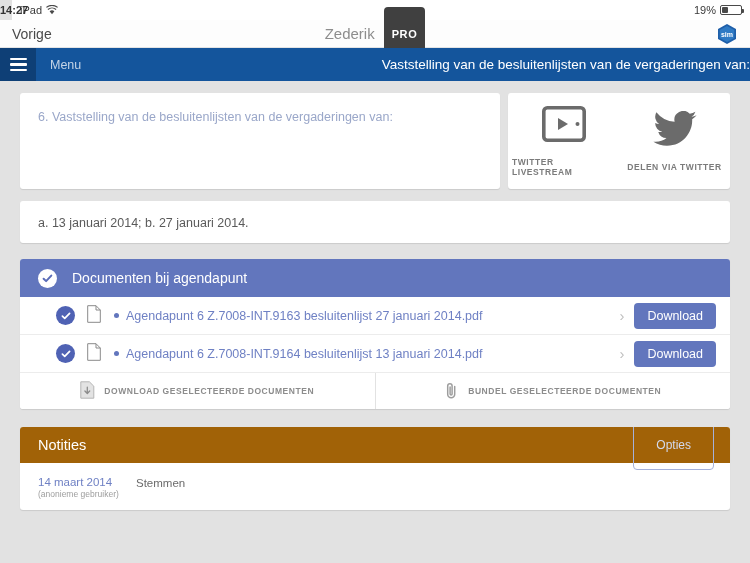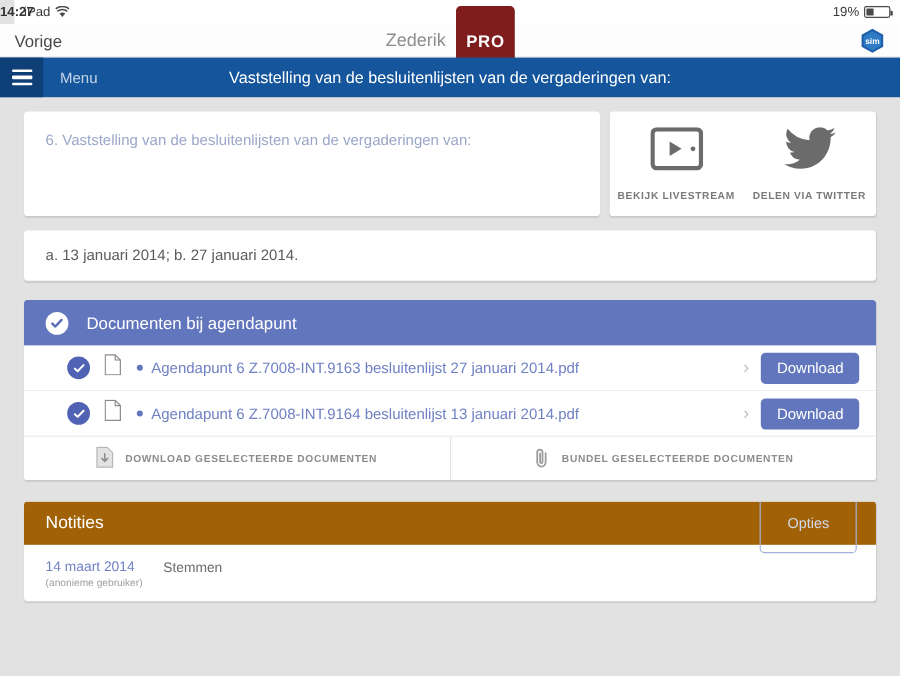--- a/index.html
+++ b/index.html
@@ -40,40 +40,40 @@
     padding: 0 12px; border-bottom: 1px solid #e4e4e4;
   }
   .nav-back { font-size: 14px; color: #4a4a4a; }
   .nav-title-wrap {
     position: absolute; left: 0; right: 0; top: 0; bottom: 0;
     display: flex; align-items: center; justify-content: center; gap: 9px;
     pointer-events: none;
   }
   .nav-title { font-size: 15px; color: #8d8d8d; }
   .pro-badge {
-    background: #7f1d1d; color: #fff; font-size: 14px; font-weight: bold;
+    background: #404040; color: #fff; font-size: 11px; font-weight: bold;
     letter-spacing: .6px; padding: 21px 8px; border-radius: 4px;
     pointer-events: auto;
   }
   .sim-logo { margin-left: auto; width: 22px; height: 22px; z-index: 2; }
 
   
   .bluebar {
     height: 33px; background: #14559c; display: flex; align-items: center;
     position: relative;
   }
   .burger-box {
     width: 36px; height: 33px; background: #0e3f76;
     display: flex; align-items: center; justify-content: center;
   }
   .burger { width: 17px; }
   .burger span { display: block; height: 2.5px; background: #fff; margin: 3px 0; border-radius: 1px; }
   .menu-label { color: #c4d4e6; font-size: 12.5px; margin-left: 14px; }
   .bluebar-title {
-    position: absolute; left: 0; right: 0; text-align: center;
+    position: absolute; left: 0; right: 0; text-align: right;
     color: #ffffff; font-size: 13.5px; pointer-events: none;
   }
 
   
   .content { padding: 12px 20px 0 20px; }
   .card {
     background: #ffffff; border-radius: 3px;
     box-shadow: 0 1px 1px rgba(0,0,0,.10);
   }
   .row-split { display: flex; gap: 8px; }
@@ -212,21 +212,21 @@
       <div class="card media-card">
         <div class="media-item">
           <span>
             <svg width="44" height="36" viewBox="0 0 44 36">
               <rect x="1.8" y="1.8" width="40.4" height="32.4" rx="3.5" fill="none" stroke="#6b6b6b" stroke-width="3.6"></rect>
               <rect x="8" y="8" width="22" height="20" fill="#ffffff"></rect>
               <polygon points="16,12 26,18 16,24" fill="#6b6b6b"></polygon>
               <circle cx="35.5" cy="18" r="2" fill="#6b6b6b"></circle>
             </svg>
           </span>
-          <span class="media-label">BEKIJK LIVESTREAM</span>
+          <span class="media-label">TWITTER LIVESTREAM</span>
         </div>
         <div class="media-item">
           <span>
             <svg width="44" height="36" viewBox="0 0 24 20">
               <path fill="#6b6b6b" d="M24 2.4a9.6 9.6 0 0 1-2.83.78A4.93 4.93 0 0 0 23.34.38a9.86 9.86 0 0 1-3.13 1.2A4.92 4.92 0 0 0 11.8 6.03 13.96 13.96 0 0 1 1.67.68 4.92 4.92 0 0 0 3.2 7.25a4.9 4.9 0 0 1-2.23-.62v.06a4.93 4.93 0 0 0 3.95 4.83 4.96 4.96 0 0 1-2.22.08 4.93 4.93 0 0 0 4.6 3.42A9.88 9.88 0 0 1 0 17.07a13.94 13.94 0 0 0 7.55 2.21c9.06 0 14-7.5 14-14 0-.21 0-.42-.015-.63A10 10 0 0 0 24 2.4z"></path>
             </svg>
           </span>
           <span class="media-label">DELEN VIA TWITTER</span>
         </div>
       </div>

